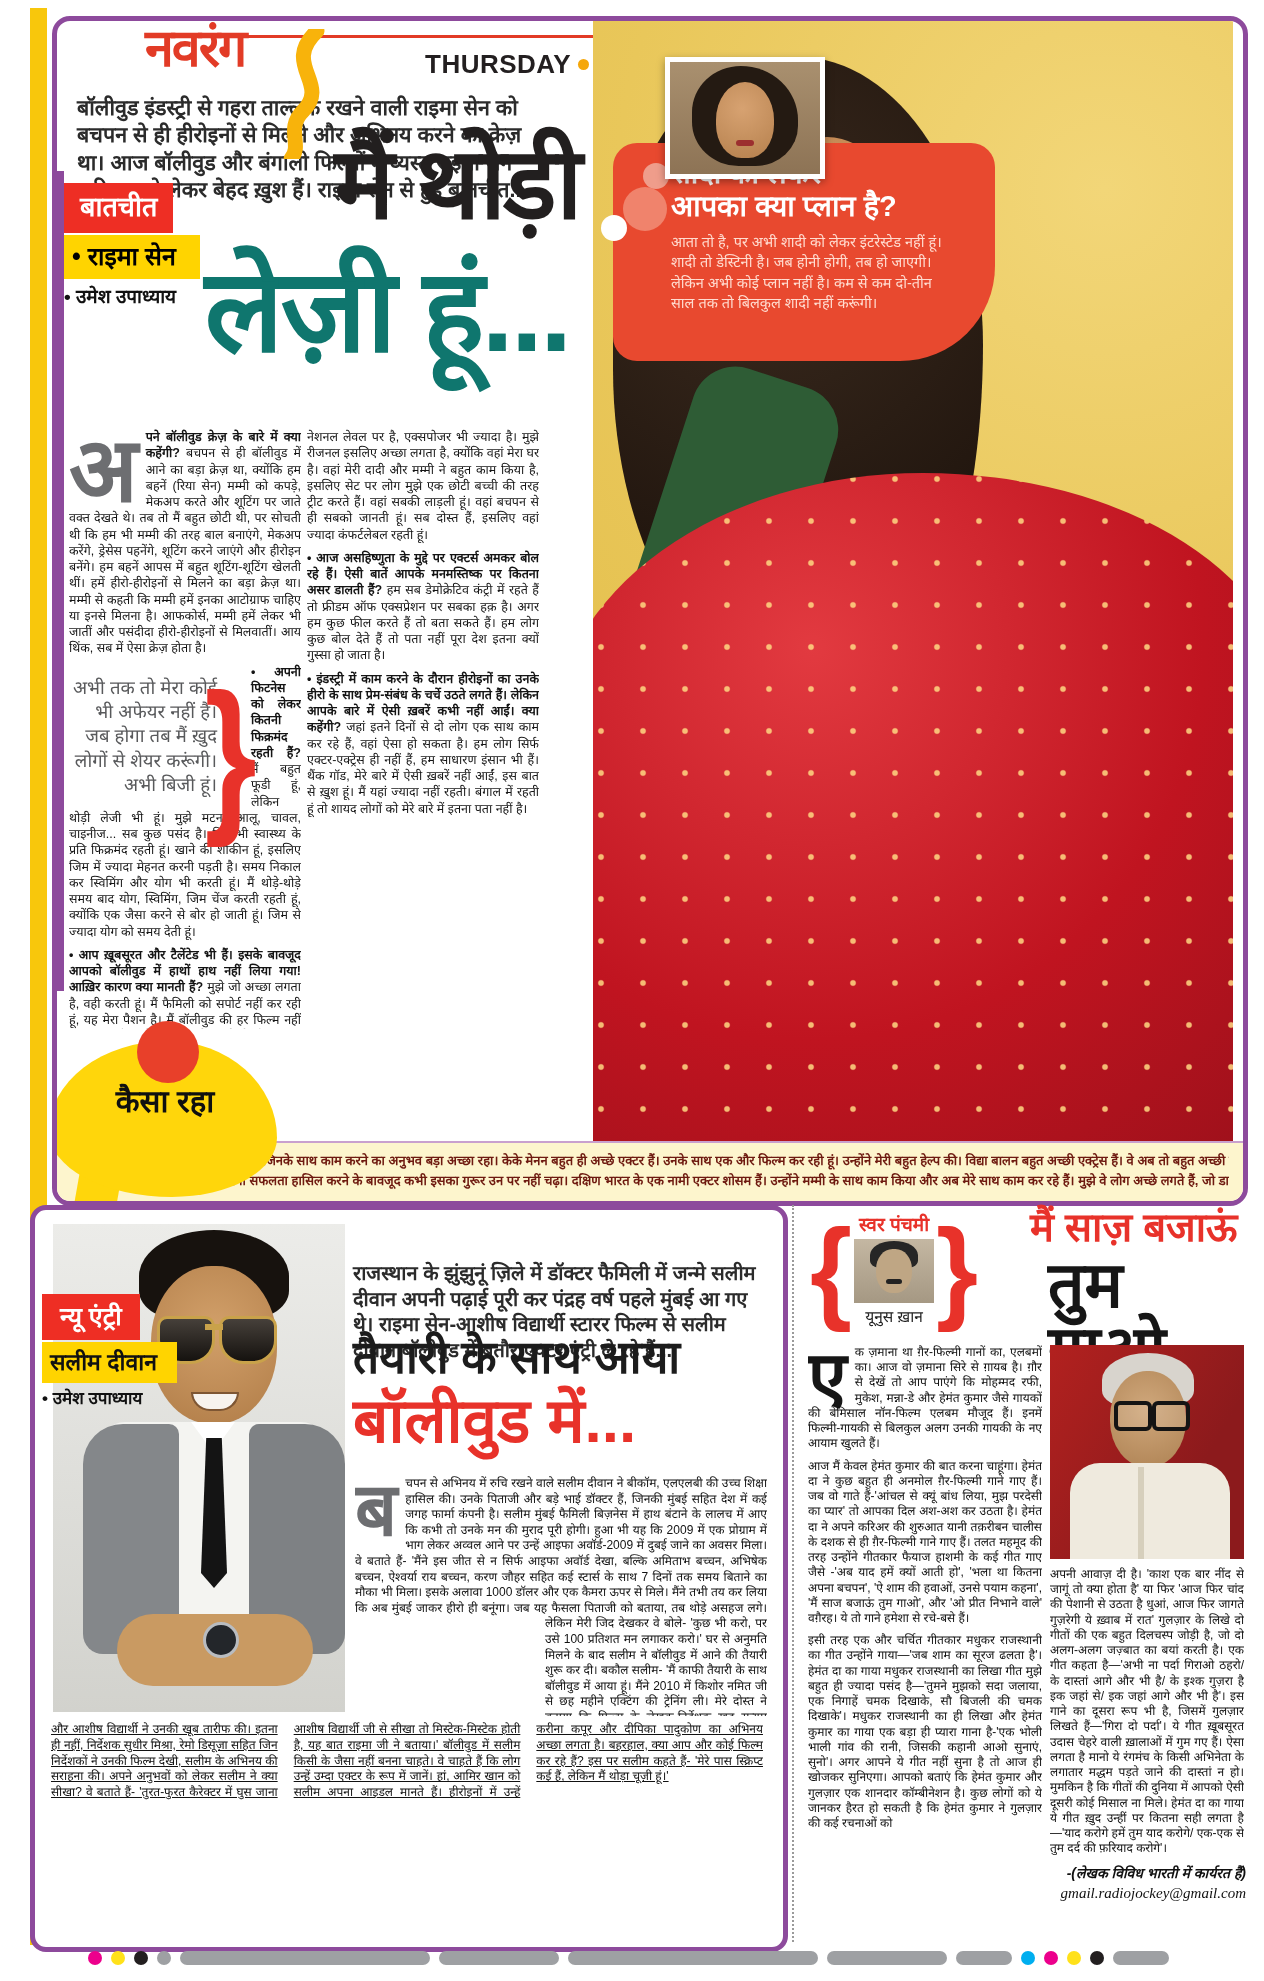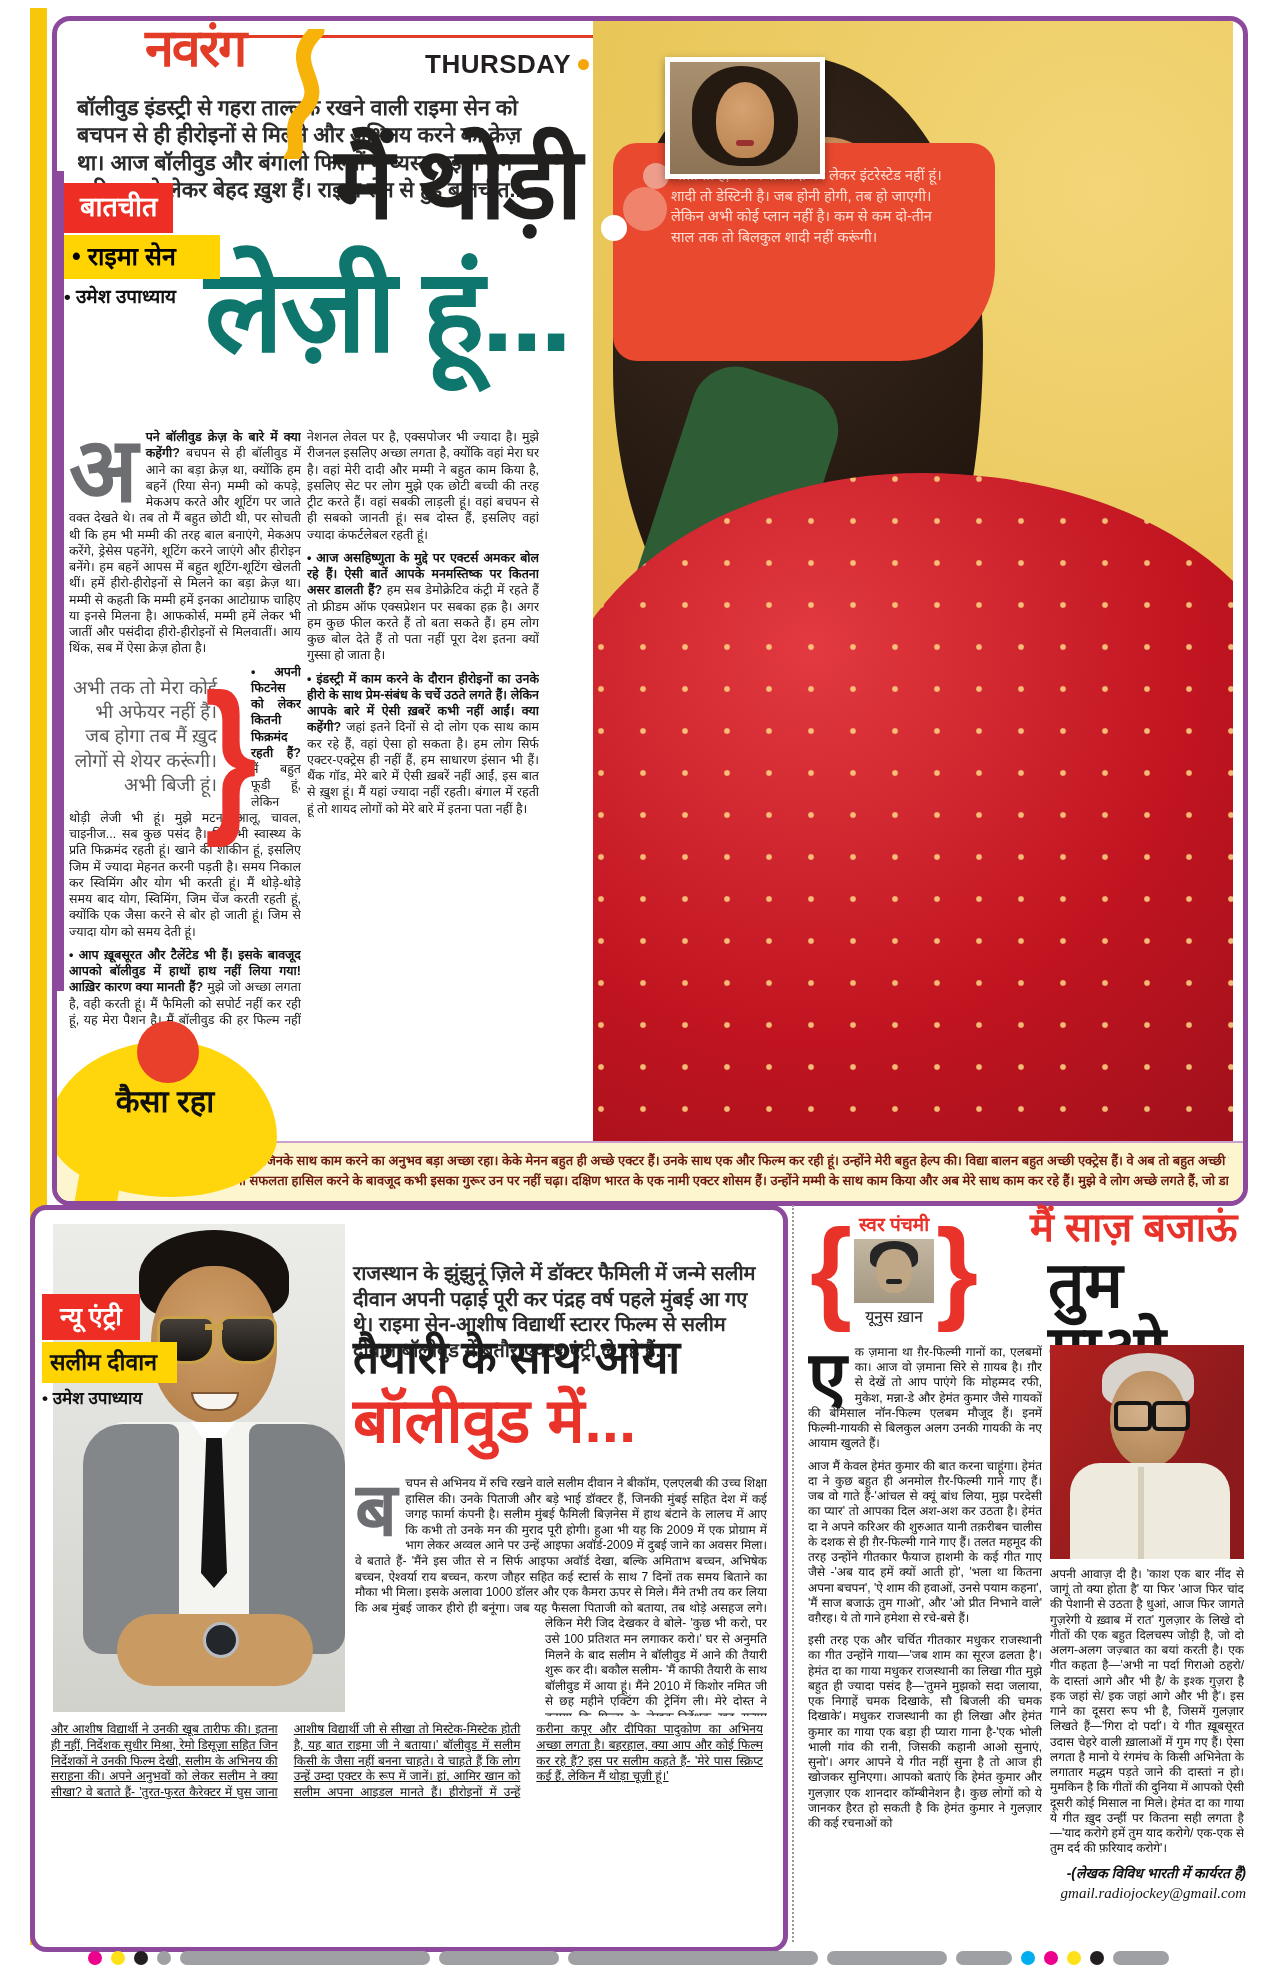--- a/index.html
+++ b/index.html
@@ -58,21 +58,21 @@
   .mbox .bub2{left:30px;top:20px;width:26px;height:26px;background:#ef9d8b;border-radius:50%;}
   .mbox .tail{left:-12px;top:72px;width:26px;height:26px;background:#fff;border-radius:50%;}
   .mbox-title{font-size:29px;font-weight:bold;line-height:1.15;}
   .mbox-body{margin-top:8px;font-size:14.5px;line-height:1.42;color:#ffdcd0;width:280px;}
 
   
   .pstripe{left:0;top:150px;width:7px;height:820px;background:#8d4a9c;}
   .rail-tag{left:7px;top:162px;background:#ee2e24;color:#fff;font-weight:bold;font-size:27px;
      padding:4px 16px 9px;z-index:3;}
   .rail-subject{left:7px;top:214px;background:#ffd400;color:#000;font-weight:bold;font-size:25px;
-     padding:3px 44px 7px 8px;z-index:3;}
+     padding:3px 24px 7px 8px;z-index:3;}
   .rail-author{left:7px;top:262px;font-weight:bold;font-size:19px;color:#111;z-index:3;}
   .h1a{left:150px;top:112px;width:500px;text-align:center;font-size:100px;font-weight:bold;
      color:#221f1f;line-height:1;letter-spacing:-3px;}
   .h1b{left:30px;top:232px;width:600px;text-align:center;font-size:116px;font-weight:bold;
      color:#0f766e;line-height:1;letter-spacing:-3px;}
   .intro1{left:20px;top:74px;width:472px;font-size:21.5px;font-weight:bold;color:#2b2b2b;line-height:1.27;}
 
   
   .col{font-size:12.5px;line-height:1.3;text-align:justify;color:#141414;overflow:hidden;}
   .col1{left:12px;top:408px;width:232px;height:600px;}
@@ -208,20 +208,24 @@
   <div class="abs inset">
     <div class="abs ip-hair"></div>
     <div class="abs ip-face"></div>
     <div class="abs ip-lips"></div>
   </div>
 
   <div class="abs mbox">
     <div class="abs bub1"></div>
     <div class="abs bub2"></div>
     <div class="abs tail"></div>
+    <div class="mbox-title">
+      <div>शादी को लेकर</div>
+      <div>आपका क्या प्लान है?</div>
+    </div>
     <div class="mbox-body">आता तो है, पर अभी शादी को लेकर इंटरेस्टेड नहीं हूं। शादी तो डेस्टिनी है। जब होनी होगी, तब हो जाएगी। लेकिन अभी कोई प्लान नहीं है। कम से कम दो-तीन साल तक तो बिलकुल शादी नहीं करूंगी।</div>
   </div>
 
   <div class="abs intro1">बॉलीवुड इंडस्ट्री से गहरा ताल्लुक़ रखने वाली राइमा सेन को बचपन से ही हीरोइनों से मिलने और अभिनय करने का क्रेज़ था। आज बॉलीवुड और बंगाली फिल्मों में व्यस्त राइमा सेन करिअर को लेकर बेहद ख़ुश हैं। राइमा सेन से हुई बातचीत..</div>
 
   <div class="abs pstripe"></div>
   <div class="abs rail-tag">बातचीत</div>
   <div class="abs rail-subject">• राइमा सेन</div>
   <div class="abs rail-author">• उमेश उपाध्याय</div>
 

